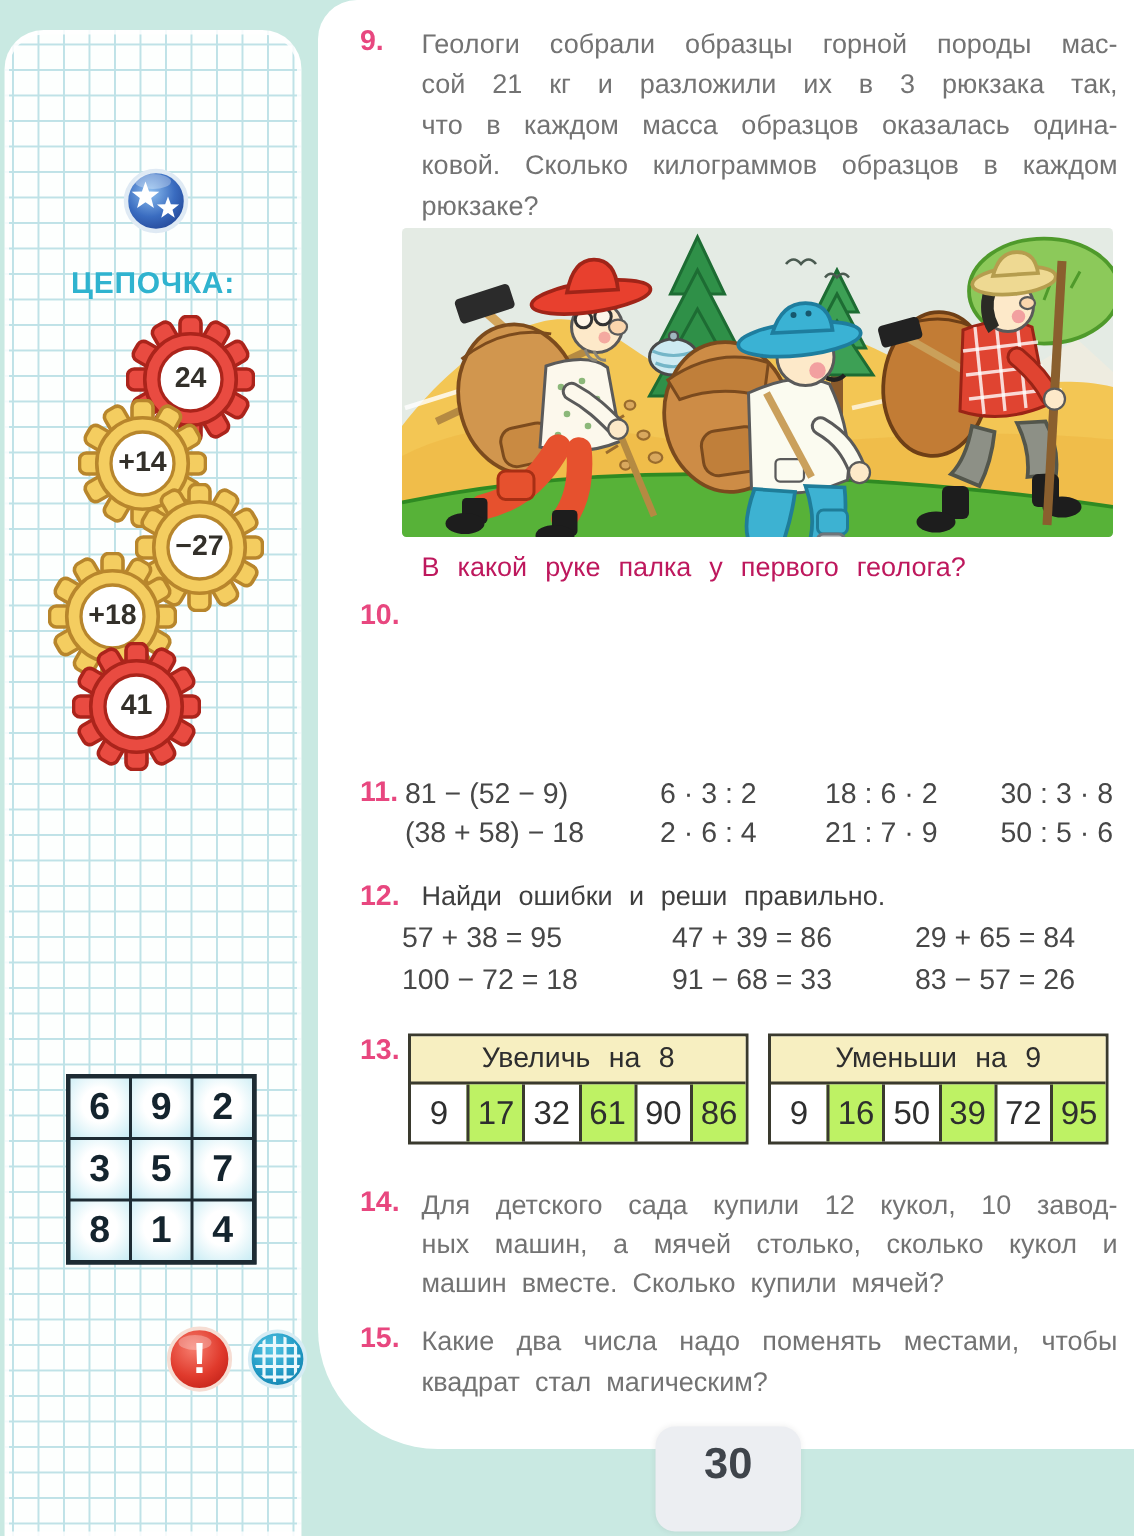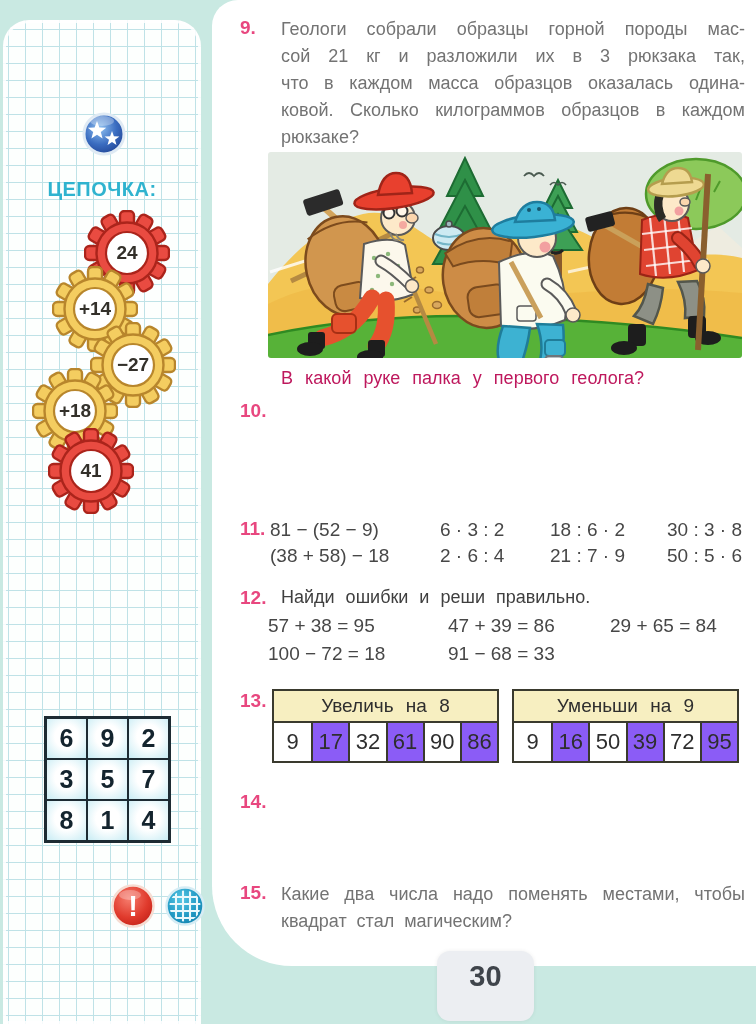--- a/index.html
+++ b/index.html
@@ -35,21 +35,21 @@
   #p12-grid{left:268px;top:612px;width:480px;grid-template-columns:180px 162px 1fr;line-height:28px;}
   .p12-title{position:absolute;left:281px;top:587px;font-size:18px;color:#3f3f3f;word-spacing:6px;}
   
   .ytable{position:absolute;top:689px;width:227px;border:2.5px solid #3a3a2e;box-sizing:border-box;background:#fff;}
   .ytable .yhead{height:30px;background:#f7efc1;border-bottom:2px solid #3a3a2e;
     display:flex;align-items:center;justify-content:center;font-size:19px;color:#2e2e2e;word-spacing:7px;}
   .yrow{display:grid;grid-template-columns:repeat(6,1fr);height:38px;}
   .ycell{display:flex;align-items:center;justify-content:center;font-size:22px;color:#2e2e2e;
     border-left:2px solid #3a3a2e;}
   .ycell:first-child{border-left:none;}
-  .yc-y{background:#8b5cf6;}
+  .yc-y{background:#bef264;}
   
   .page-tab{position:absolute;left:437px;top:951px;width:97px;height:70px;background:#eceef2;
     border-radius:13px;box-shadow:0 0 4px rgba(0,0,0,.07);display:flex;justify-content:center;
     font-size:29px;font-weight:bold;color:#3f444b;padding-top:9px;box-sizing:border-box;}
   .gear-label{position:absolute;width:86px;height:86px;display:flex;align-items:center;justify-content:center;
     font-size:19px;font-weight:bold;color:#33302a;}
 </style>
 </head>
 <body>
 
@@ -389,20 +389,21 @@
     </div>
 
   <div class="pnum" style="top:587px">12.</div>
   <div class="p12-title">Найди ошибки и реши правильно.</div>
   <div class="xgrid" id="p12-grid">
       <div class="xcell">57 + 38 = 95</div>
       <div class="xcell">47 + 39 = 86</div>
       <div class="xcell">29 + 65 = 84</div>
       <div class="xcell">100 − 72 = 18</div>
       <div class="xcell">91 − 68 = 33</div>
+      <div class="xcell">83 − 57 = 26</div>
     </div>
 
   <div class="pnum" style="top:690px">13.</div>
   <div class="ytable" style="left:272px">
     <div class="yhead">Увеличь на 8</div>
     <div class="yrow">
         <div class="ycell">9</div>
         <div class="ycell yc-y">17</div>
         <div class="ycell">32</div>
         <div class="ycell yc-y">61</div>
@@ -416,20 +417,25 @@
         <div class="ycell">9</div>
         <div class="ycell yc-y">16</div>
         <div class="ycell">50</div>
         <div class="ycell yc-y">39</div>
         <div class="ycell">72</div>
         <div class="ycell yc-y">95</div>
       </div>
   </div>
 
   <div class="pnum" style="top:791px">14.</div>
+  <div class="tblock" style="top:790px;line-height:26px">
+      <div class="tl">Для детского сада купили 12 кукол, 10 завод-</div>
+      <div class="tl">ных машин, а мячей столько, сколько кукол и</div>
+      <div class="tl tl-last">машин вместе. Сколько купили мячей?</div>
+    </div>
 
   <div class="pnum" style="top:882px">15.</div>
   <div class="tblock" style="top:881px">
       <div class="tl">Какие два числа надо поменять местами, чтобы</div>
       <div class="tl tl-last">квадрат стал магическим?</div>
     </div>
 
   <div class="page-tab">
     <span>30</span>
   </div>

